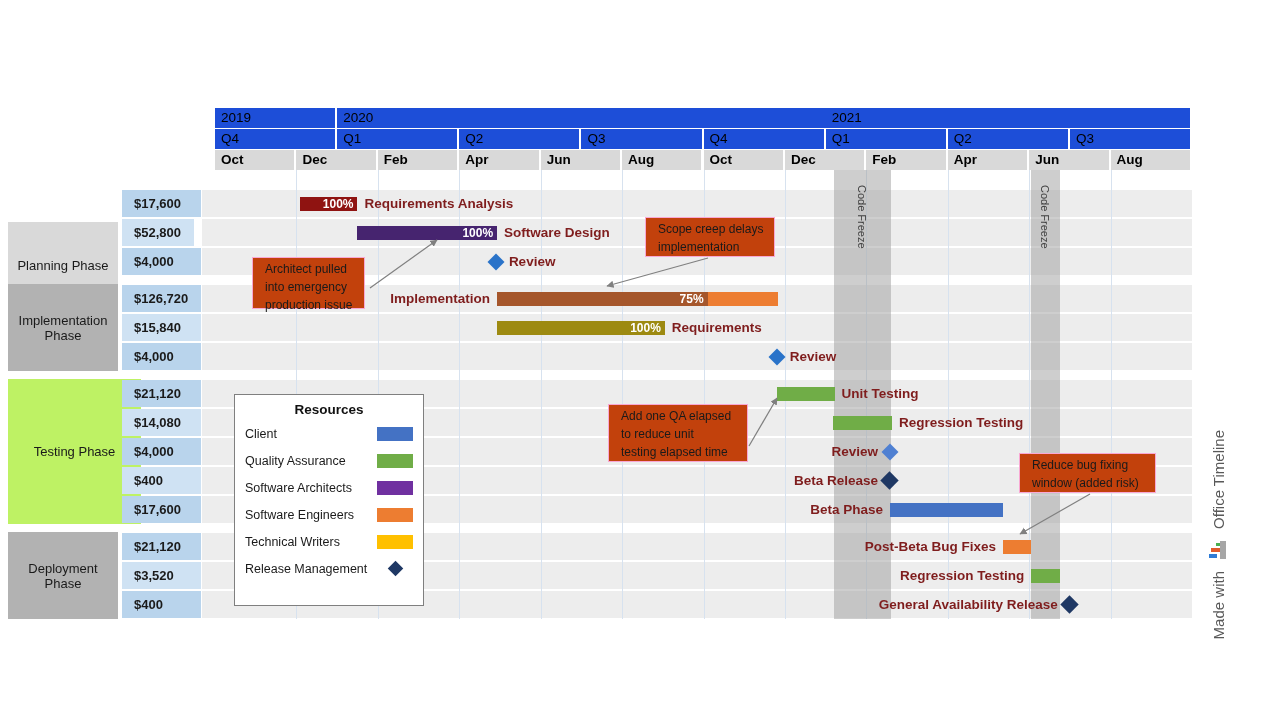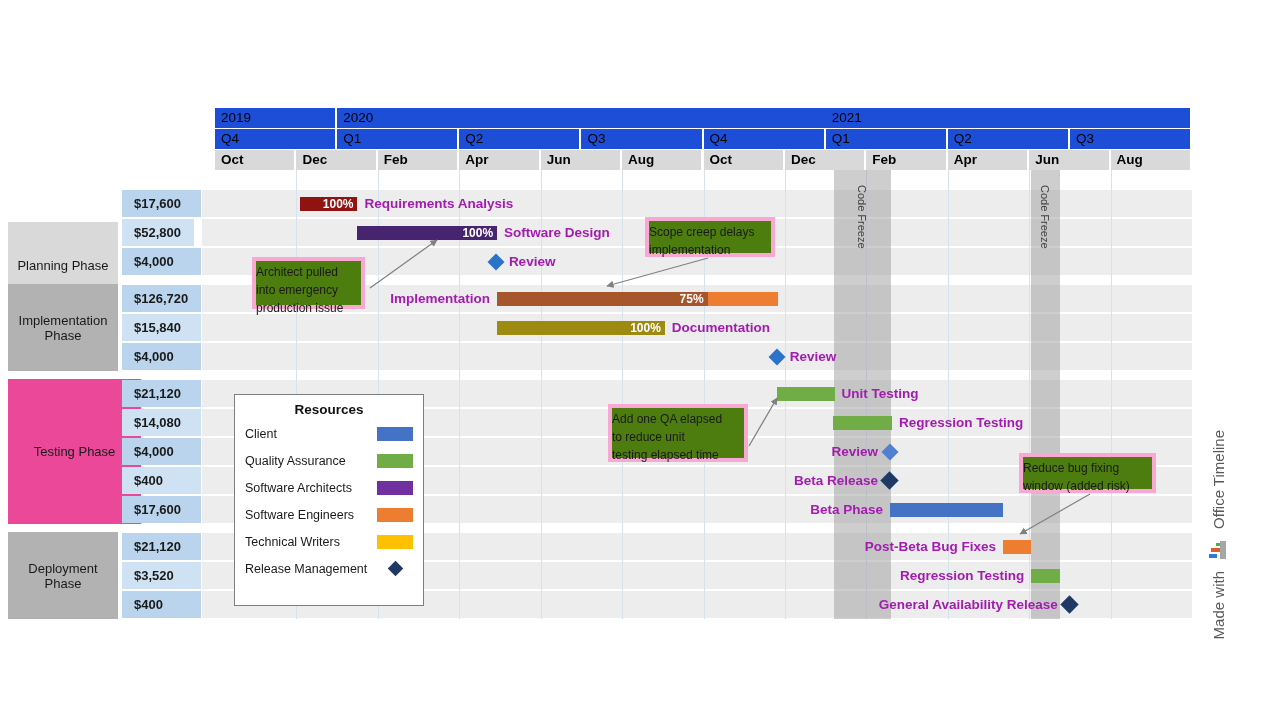--- a/index.html
+++ b/index.html
@@ -15,33 +15,33 @@
   .cost{position:absolute;font-size:13px;font-weight:bold;line-height:28px;padding-left:12px;
         box-sizing:border-box;color:#1a1a1a;}
   
   .stripe{position:absolute;background:#ededed;}
   .gline{position:absolute;width:1px;background:#d7e2ef;}
   .freeze{position:absolute;background:rgba(158,158,158,0.5);}
   .vfreeze{position:absolute;writing-mode:vertical-rl;font-size:11px;color:#3f3f3f;
            left:50%;transform:translateX(-50%);top:15px;white-space:nowrap;}
   .bar{position:absolute;height:14px;}
   .pct{position:absolute;height:14px;line-height:14px;font-size:12px;font-weight:600;color:#fff;white-space:nowrap;}
-  .tlabel{position:absolute;font-size:13.5px;font-weight:bold;white-space:nowrap;color:#a21caf;}
+  .tlabel{position:absolute;font-size:13.5px;font-weight:bold;white-space:nowrap;color:#7f1d1d;}
   .diamond{position:absolute;transform:rotate(45deg);}
   
   #legend{position:absolute;background:#fff;border:1px solid #7f7f7f;box-sizing:border-box;z-index:8;}
   #legend .lg-title{text-align:center;font-weight:bold;font-size:13.5px;margin:7px 0 3px 0;}
   .lg-item{display:flex;align-items:center;justify-content:space-between;height:27px;padding:0 10px;}
   .lg-label{font-size:12.5px;color:#1a1a1a;white-space:nowrap;}
   .lg-swatchzone{width:36px;display:flex;justify-content:center;}
   .lg-rect{width:36px;height:14px;}
   .lg-diamond{width:11px;height:11px;transform:rotate(45deg);}
   
-  .callout{position:absolute;background:#4d7c0f;border:4px solid #f9a8d4;box-sizing:border-box;
-           font-size:12px;line-height:18px;padding:2px 0;color:#1a1a1a;z-index:7;white-space:nowrap;}
+  .callout{position:absolute;background:#c2410c;border:1px solid #f9a8d4;box-sizing:border-box;
+           font-size:12px;line-height:18px;padding:2px 12px;color:#1a1a1a;z-index:7;white-space:nowrap;}
   #arrows{position:absolute;left:0;top:0;z-index:6;pointer-events:none;}
   
   #watermark{position:absolute;left:1200px;top:380px;width:36px;height:310px;display:flex;
              flex-direction:column;align-items:center;justify-content:center;gap:12px;color:#595959;}
   .vtext{writing-mode:vertical-rl;transform:rotate(180deg);font-size:15px;white-space:nowrap;}
   .z1{z-index:1}.z2{z-index:2}.z3{z-index:3}
 </style>
 </head>
 <body>
 
@@ -77,21 +77,21 @@
       </div>
       <div class="cost" style="position: absolute; left: 122px; top: 189.7px; width: 79px; height: 27.6px; background: rgb(185, 212, 236); line-height: 27.6px;">$17,600</div>
       <div class="cost" style="position: absolute; left: 122px; top: 218.7px; width: 72px; height: 27.6px; background: rgb(207, 226, 243); line-height: 27.6px;">$52,800</div>
       <div class="cost" style="position: absolute; left: 122px; top: 247.7px; width: 79px; height: 27.6px; background: rgb(185, 212, 236); line-height: 27.6px;">$4,000</div>
       <div class="phase" style="position: absolute; left: 8px; top: 284px; width: 110px; height: 87px; background: rgb(178, 178, 178);">
         <div>Implementation Phase</div>
       </div>
       <div class="cost" style="position: absolute; left: 122px; top: 284.7px; width: 79px; height: 27.6px; background: rgb(185, 212, 236); line-height: 27.6px;">$126,720</div>
       <div class="cost" style="position: absolute; left: 122px; top: 313.7px; width: 79px; height: 27.6px; background: rgb(207, 226, 243); line-height: 27.6px;">$15,840</div>
       <div class="cost" style="position: absolute; left: 122px; top: 342.7px; width: 79px; height: 27.6px; background: rgb(185, 212, 236); line-height: 27.6px;">$4,000</div>
-      <div class="phase" style="position: absolute; left: 8px; top: 379px; width: 133px; height: 145px; background: #ec4899;">
+      <div class="phase" style="position: absolute; left: 8px; top: 379px; width: 133px; height: 145px; background: #bef264;">
         <div>Testing Phase</div>
       </div>
       <div class="cost" style="position: absolute; left: 122px; top: 379.7px; width: 79px; height: 27.6px; background: rgb(185, 212, 236); line-height: 27.6px;">$21,120</div>
       <div class="cost" style="position: absolute; left: 122px; top: 408.7px; width: 79px; height: 27.6px; background: rgb(207, 226, 243); line-height: 27.6px;">$14,080</div>
       <div class="cost" style="position: absolute; left: 122px; top: 437.7px; width: 79px; height: 27.6px; background: rgb(185, 212, 236); line-height: 27.6px;">$4,000</div>
       <div class="cost" style="position: absolute; left: 122px; top: 466.7px; width: 79px; height: 27.6px; background: rgb(207, 226, 243); line-height: 27.6px;">$400</div>
       <div class="cost" style="position: absolute; left: 122px; top: 495.7px; width: 79px; height: 27.6px; background: rgb(185, 212, 236); line-height: 27.6px;">$17,600</div>
       <div class="phase" style="position: absolute; left: 8px; top: 532px; width: 110px; height: 87px; background: rgb(178, 178, 178);">
         <div>Deployment Phase</div>
       </div>
@@ -129,21 +129,21 @@
       <div class="diamond z3" style="position: absolute; left: 489.887px; top: 255.5px; width: 12px; height: 12px; background: rgb(42, 115, 201);"></div>
       <div class="tlabel z3" style="top: 247px; line-height: 29px; left: 508.887px;">Review</div>
       <div class="stripe" style="position: absolute; left: 202px; top: 284.7px; width: 990px; height: 27.6px;"></div>
       <div class="bar z3" style="position: absolute; left: 497.109px; top: 291.5px; width: 280.887px; height: 14px; background: rgb(237, 125, 49);"></div>
       <div class="bar z3" style="position: absolute; left: 497.109px; top: 291.5px; width: 210.462px; height: 14px; background: rgb(165, 86, 43);"></div>
       <div class="pct z3" style="right: 576.429px; top: 291.5px;">75%</div>
       <div class="tlabel z3" style="top: 284px; line-height: 29px; right: 789.891px;">Implementation</div>
       <div class="stripe" style="position: absolute; left: 202px; top: 313.7px; width: 990px; height: 27.6px;"></div>
       <div class="bar z3" style="position: absolute; left: 497.109px; top: 320.5px; width: 167.718px; height: 14px; background: rgb(157, 138, 17);"></div>
       <div class="pct z3" style="right: 619.173px; top: 320.5px;">100%</div>
-      <div class="tlabel z3" style="top: 313px; line-height: 29px; left: 671.827px;">Documentation</div>
+      <div class="tlabel z3" style="top: 313px; line-height: 29px; left: 671.827px;">Requirements</div>
       <div class="stripe" style="position: absolute; left: 202px; top: 342.7px; width: 990px; height: 27.6px;"></div>
       <div class="diamond z3" style="position: absolute; left: 770.775px; top: 350.5px; width: 12px; height: 12px; background: rgb(42, 115, 201);"></div>
       <div class="tlabel z3" style="top: 342px; line-height: 29px; left: 789.775px;">Review</div>
       <div class="stripe" style="position: absolute; left: 202px; top: 379.7px; width: 990px; height: 27.6px;"></div>
       <div class="bar z3" style="position: absolute; left: 776.775px; top: 386.5px; width: 57.8058px; height: 14px; background: rgb(112, 173, 71);"></div>
       <div class="tlabel z3" style="top: 379px; line-height: 29px; left: 841.581px;">Unit Testing</div>
       <div class="stripe" style="position: absolute; left: 202px; top: 408.7px; width: 990px; height: 27.6px;"></div>
       <div class="bar z3" style="position: absolute; left: 832.952px; top: 415.5px; width: 59.0271px; height: 14px; background: rgb(112, 173, 71);"></div>
       <div class="tlabel z3" style="top: 408px; line-height: 29px; left: 898.98px;">Regression Testing</div>
       <div class="stripe" style="position: absolute; left: 202px; top: 437.7px; width: 990px; height: 27.6px;"></div>

